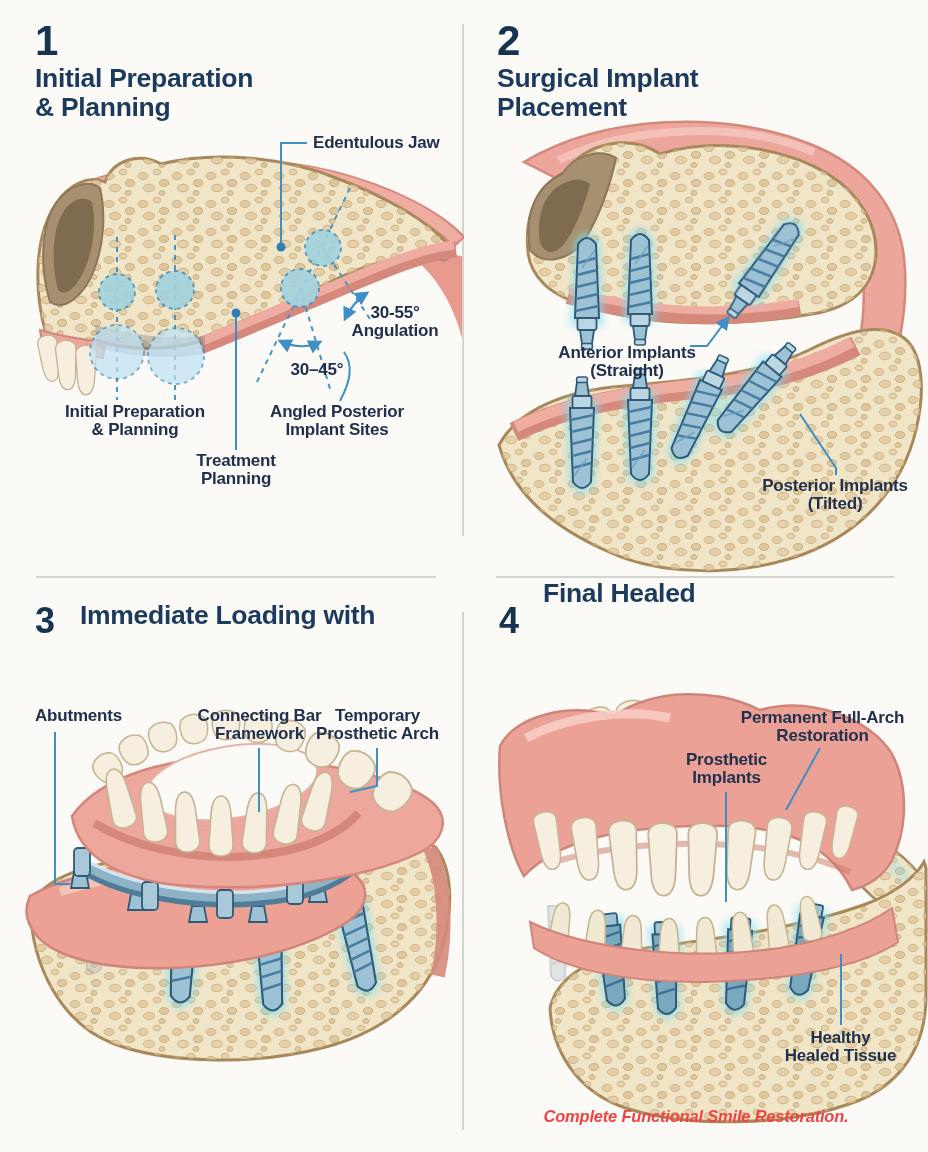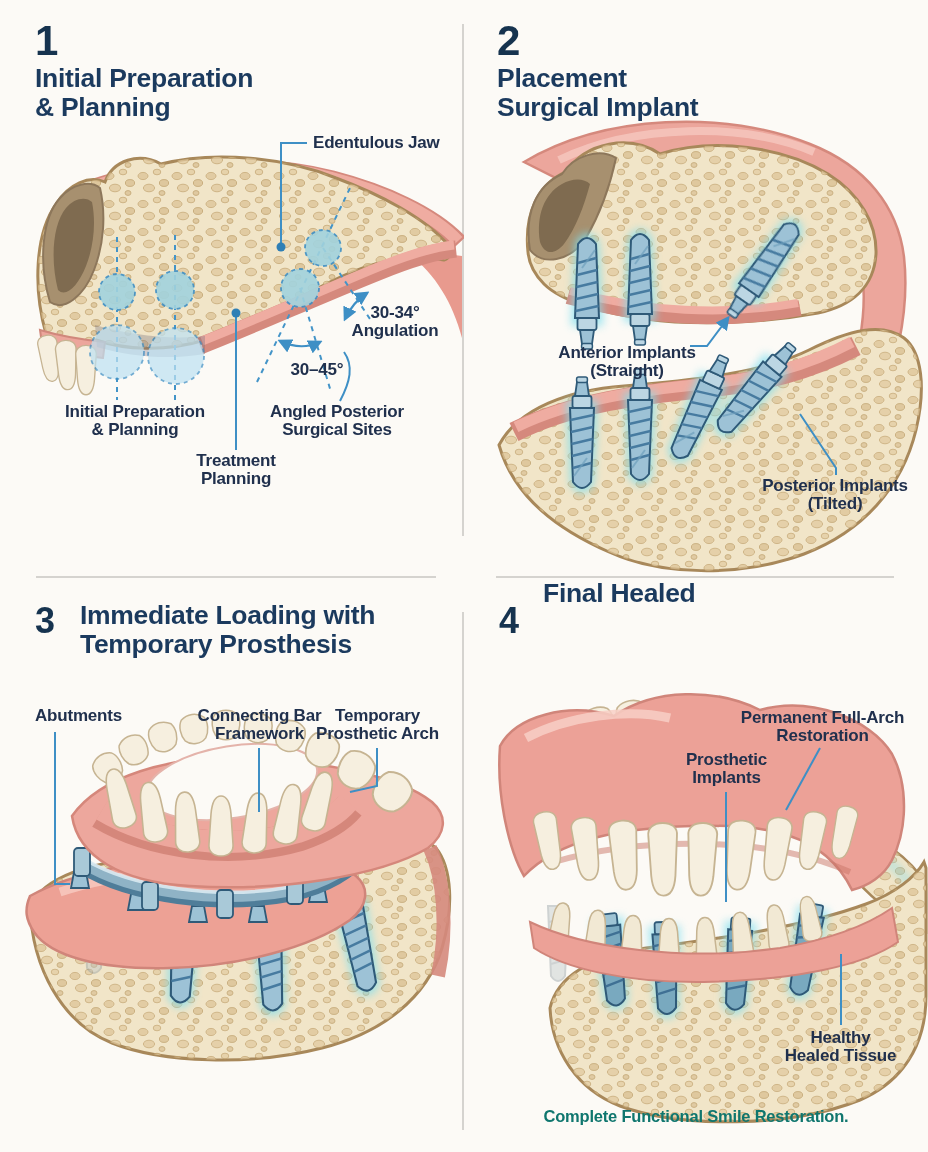--- a/index.html
+++ b/index.html
@@ -10,22 +10,22 @@
   .divider.v{width:2px;}
   .divider.h{height:2px;}
   .head-num{position:absolute;font-weight:700;color:#16334f;line-height:1;}
   .head-num.big{font-size:42px;}
   .head-num.mid{font-size:36px;}
   .ttl{position:absolute;font-weight:700;color:#1b3a5e;font-size:26.5px;line-height:1.09;
        letter-spacing:-0.3px;white-space:nowrap;}
   .lbl{position:absolute;font-weight:700;font-size:17px;color:#20304d;text-align:center;
        line-height:1.06;letter-spacing:-0.2px;}
   .lbl.left{text-align:left;}
-  .caption{position:absolute;font-weight:700;font-size:16.5px;color:#0f766e;text-align:center;
-       letter-spacing:-0.2px;}
+  .caption{position:absolute;font-weight:700;font-size:16.5px;color:#ef4444;text-align:center;
+       letter-spacing:-0.2px;font-style:italic;}
 </style>
 </head>
 <body>
 
 <div class="canvas">
 
   <div class="divider v" style="left:462px;top:24px;height:512px"></div>
   <div class="divider v" style="left:462px;top:612px;height:518px"></div>
   <div class="divider h" style="left:36px;top:576px;width:400px"></div>
   <div class="divider h" style="left:496px;top:576px;width:398px"></div>
@@ -351,52 +351,51 @@
   </svg>
 
   <div class="head-num big" style="left:35px;top:20px">1</div>
   <div class="ttl" style="left:35px;top:64px">
     <div>Initial Preparation</div>
     <div>&amp; Planning</div>
   </div>
 
   <div class="head-num big" style="left:497px;top:20px">2</div>
   <div class="ttl" style="left:497px;top:64px">
+    <div>Surgical Implant</div>
     <div>Placement</div>
-    <div>Surgical Implant</div>
   </div>
 
   <div class="head-num mid" style="left:35px;top:603px">3</div>
   <div class="ttl" style="left:80px;top:601px">
     <div>Immediate Loading with</div>
-    <div>Temporary Prosthesis</div>
   </div>
 
   <div class="head-num mid" style="left:499px;top:603px">4</div>
   <div class="ttl" style="left:543px;top:579px">
     <div>Final Healed</div>
   </div>
 
   <div class="lbl left" style="left:313px;top:134px">
     <div>Edentulous Jaw</div>
   </div>
   <div class="lbl" style="left:329px;top:304px;width:132px">
-    <div>30-34°</div>
+    <div>30-55°</div>
     <div>Angulation</div>
   </div>
   <div class="lbl" style="left:277px;top:361px;width:80px">
     <div>30–45°</div>
   </div>
   <div class="lbl" style="left:47px;top:403px;width:176px">
     <div>Initial Preparation</div>
     <div>&amp; Planning</div>
   </div>
   <div class="lbl" style="left:251px;top:403px;width:172px">
     <div>Angled Posterior</div>
-    <div>Surgical Sites</div>
+    <div>Implant Sites</div>
   </div>
   <div class="lbl" style="left:177px;top:452px;width:118px">
     <div>Treatment</div>
     <div>Planning</div>
   </div>
 
   <div class="lbl" style="left:750px;top:477px;width:170px">
     <div>Posterior Implants</div>
     <div>(Tilted)</div>
   </div>

